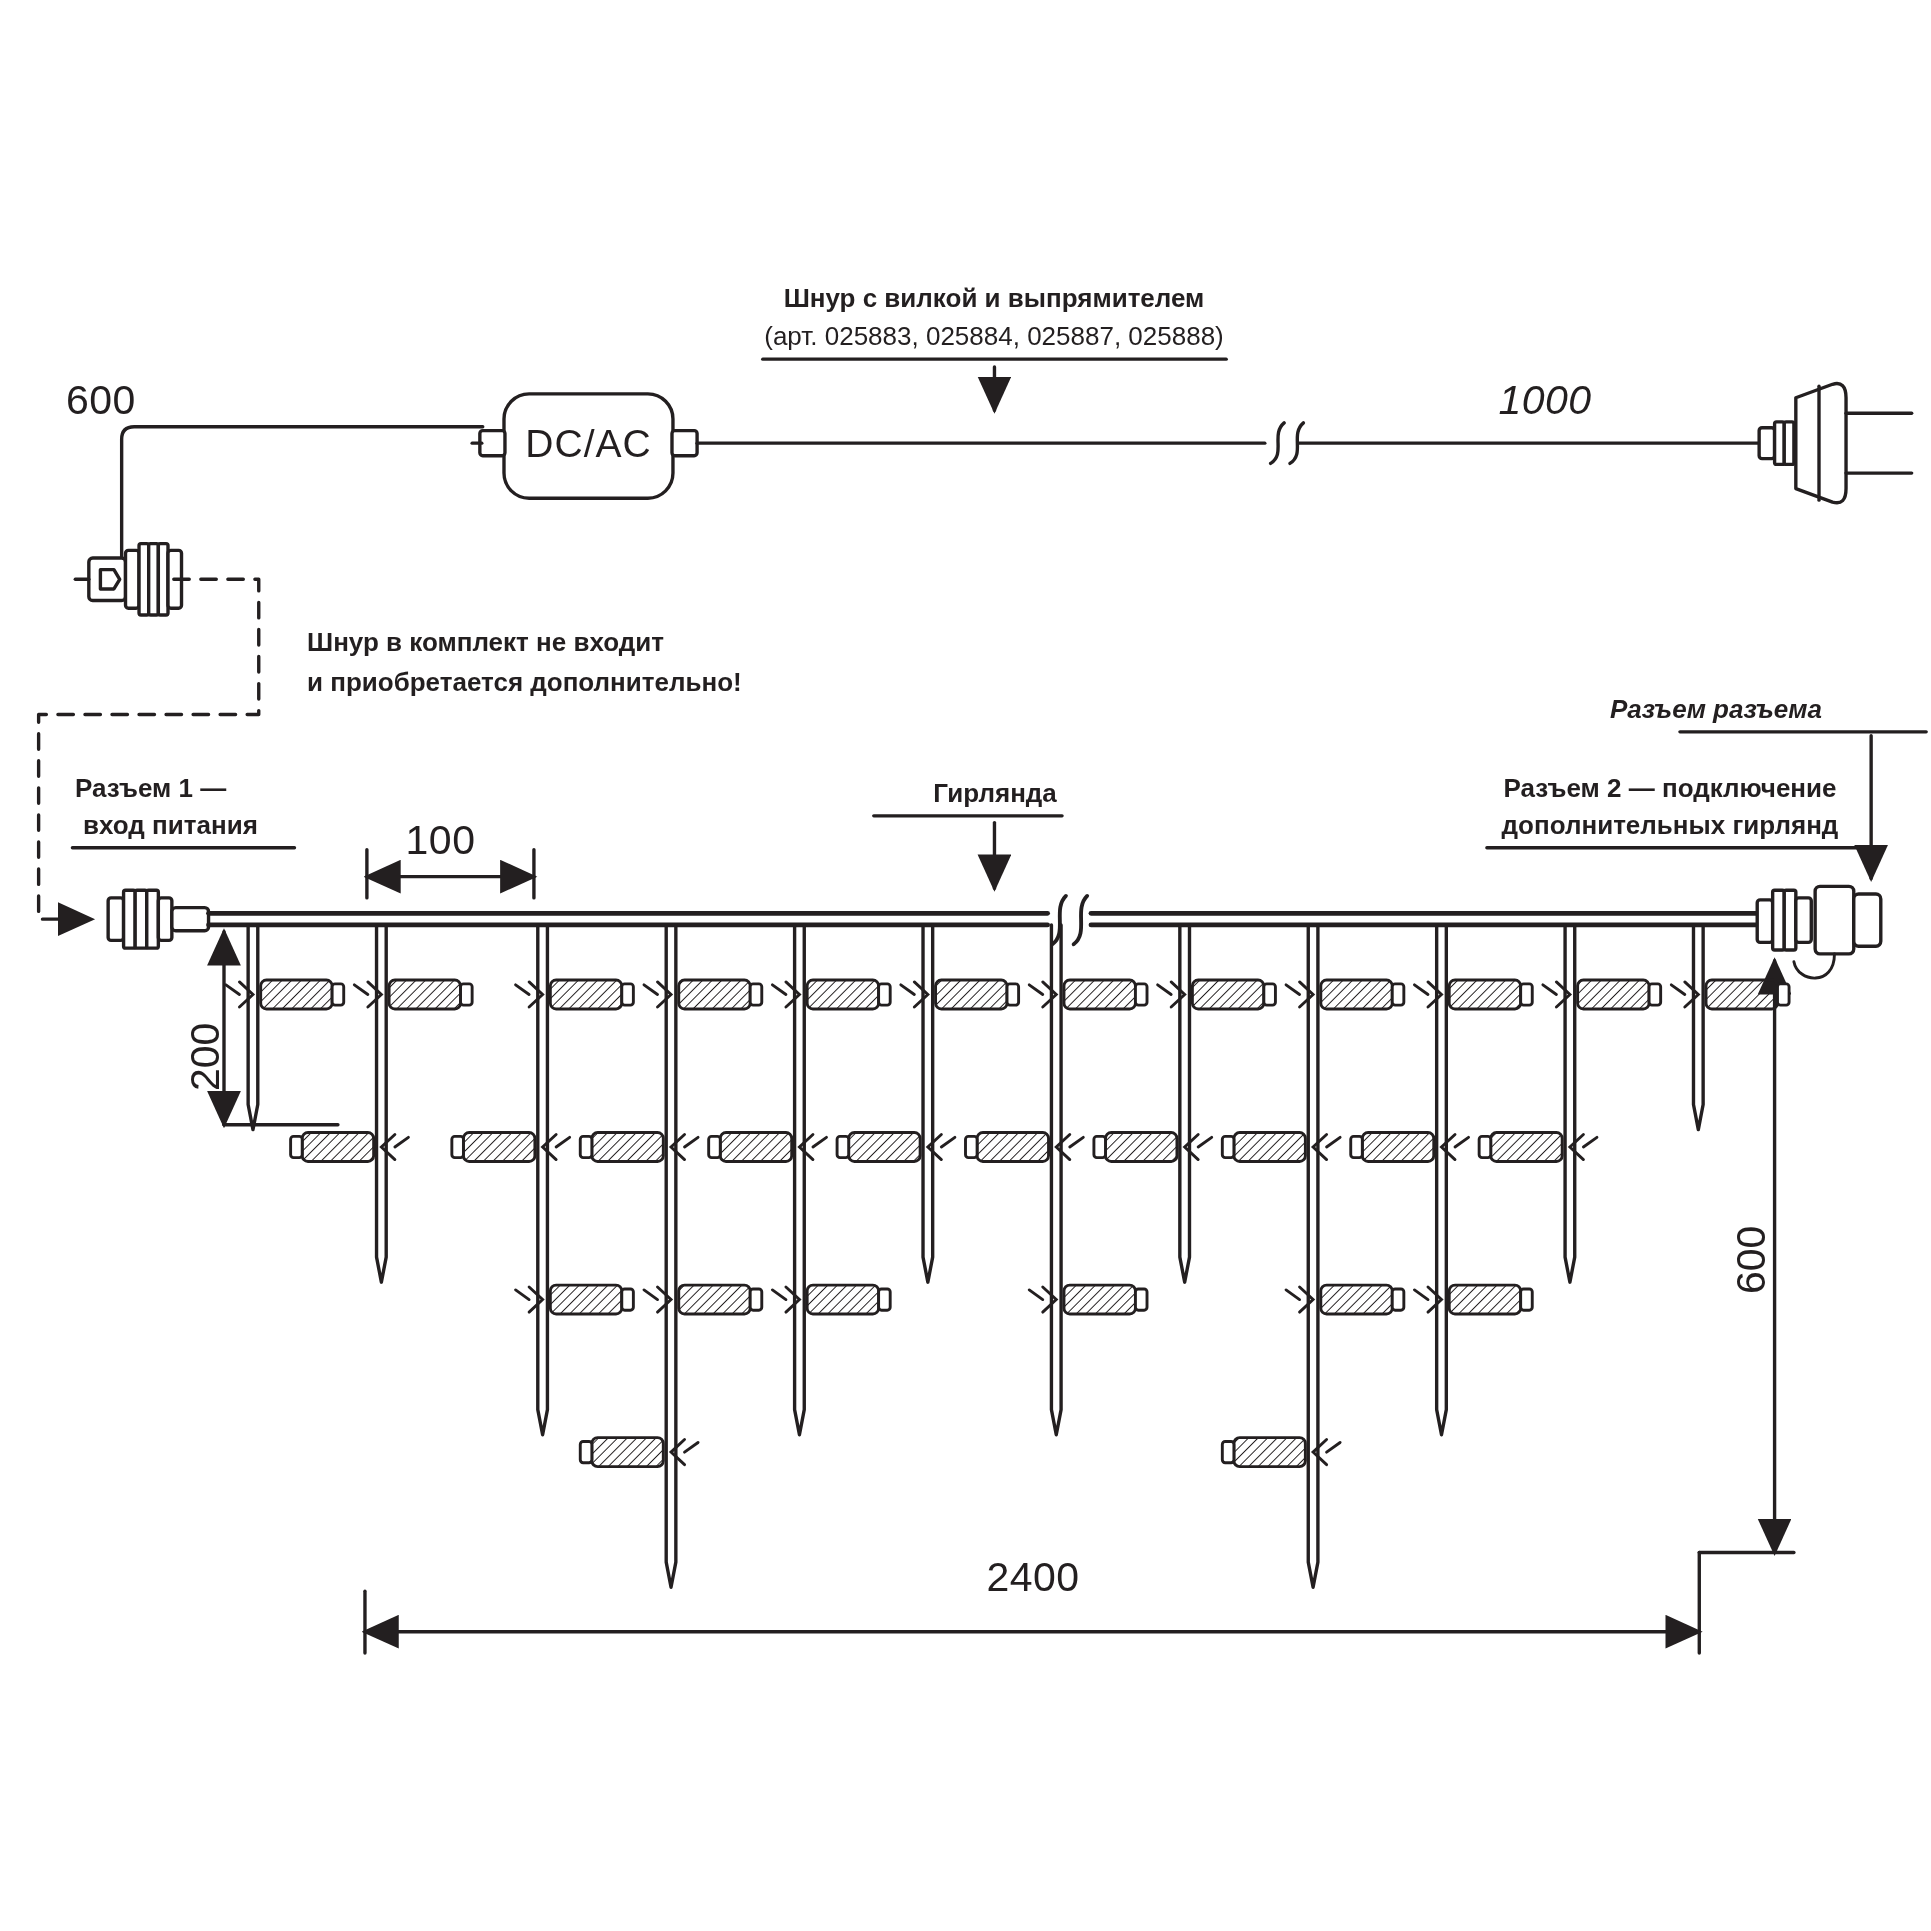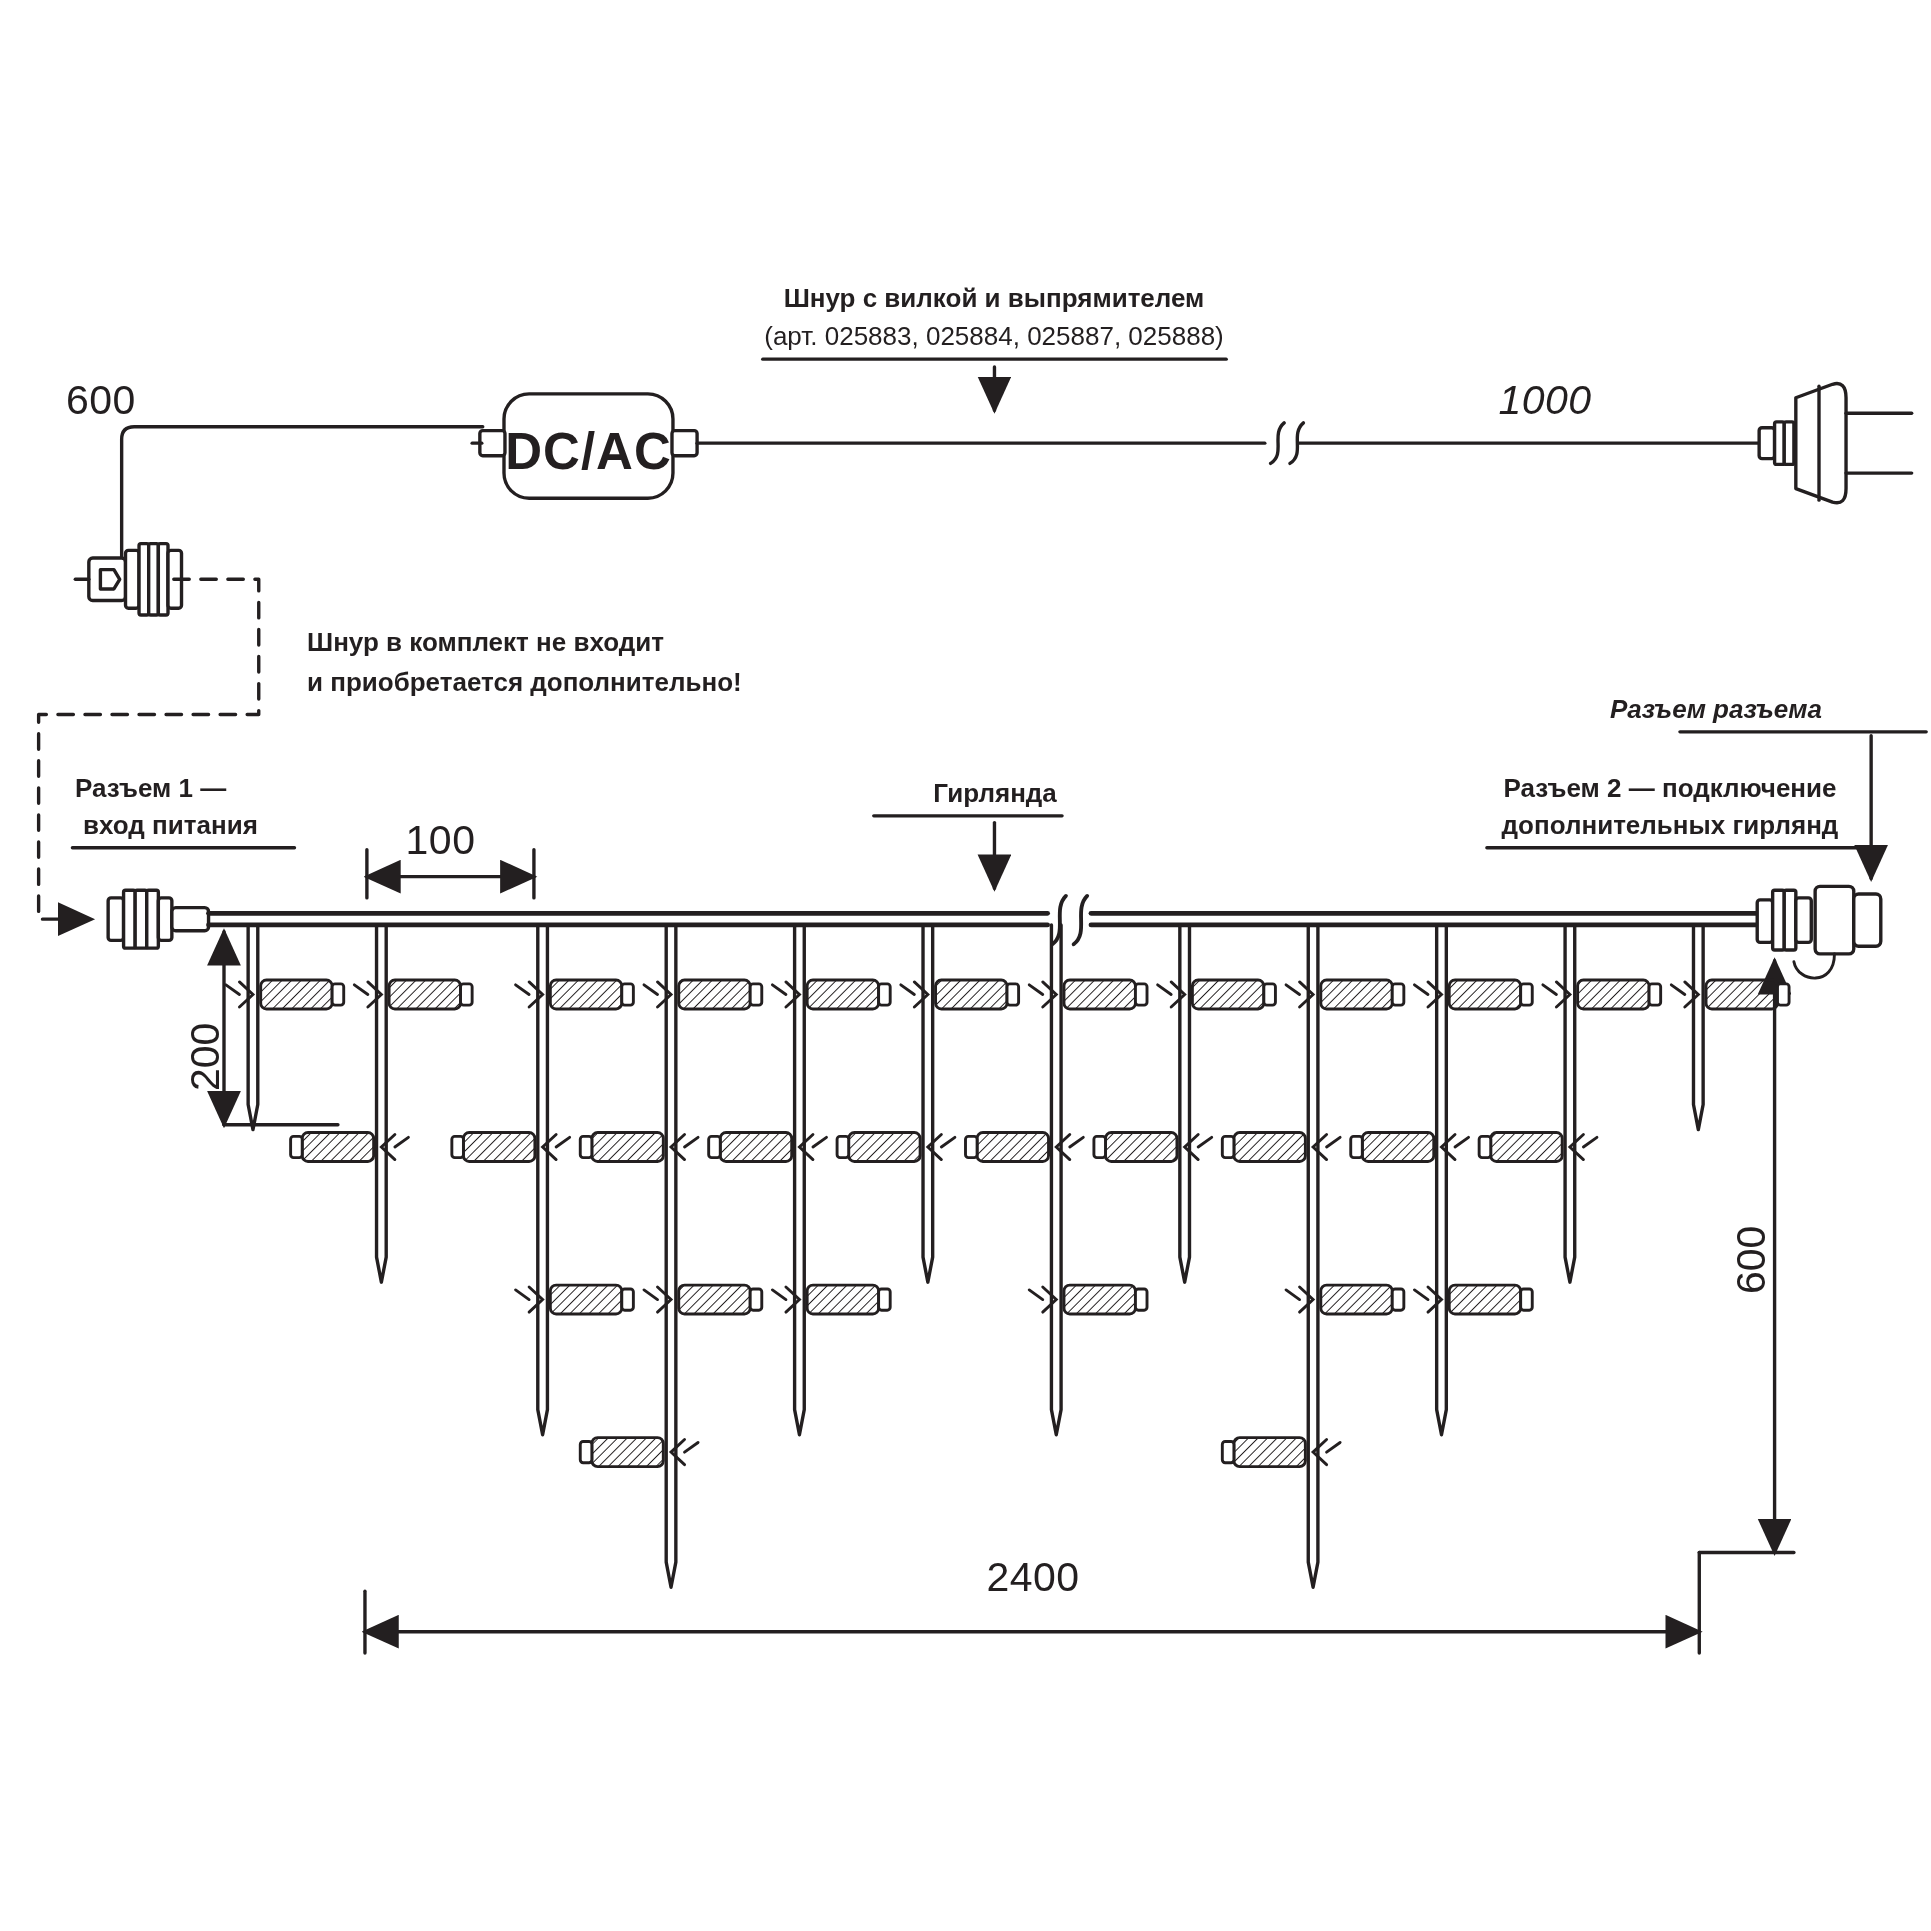--- a/index.html
+++ b/index.html
@@ -4,21 +4,21 @@
 <style>
   html,body{margin:0;padding:0;background:#ffffff;}
   body{width:1931px;height:1931px;font-family:"Liberation Sans",sans-serif;color:#231f20;overflow:hidden;}
   #stage{position:relative;width:1931px;height:1931px;padding-left:25px;}
   svg#diagram{position:absolute;left:0;top:0;width:1931px;height:1931px;}
   .lbl{position:absolute;font-family:"Liberation Sans",sans-serif;color:#231f20;white-space:pre;}
   .dim{font-size:41px;font-weight:400;letter-spacing:0.5px;}
   .dim-rot{font-size:41px;font-weight:400;transform:rotate(-90deg);transform-origin:left top;}
   .ann{font-size:26px;font-weight:700;line-height:1.25;}
   .ann-small{font-size:26px;font-weight:400;}
-  .dcac{font-size:51px;font-weight:700;letter-spacing:1px;}
+  .dcac{font-size:39px;font-weight:400;letter-spacing:1px;}
   .center{text-align:center;}
   .right{text-align:center;font-style:italic;}
 </style>
 </head>
 <body>
 
 <div id="stage">
 
   <svg id="diagram" viewBox="0 0 2000 2000">
     <defs>

